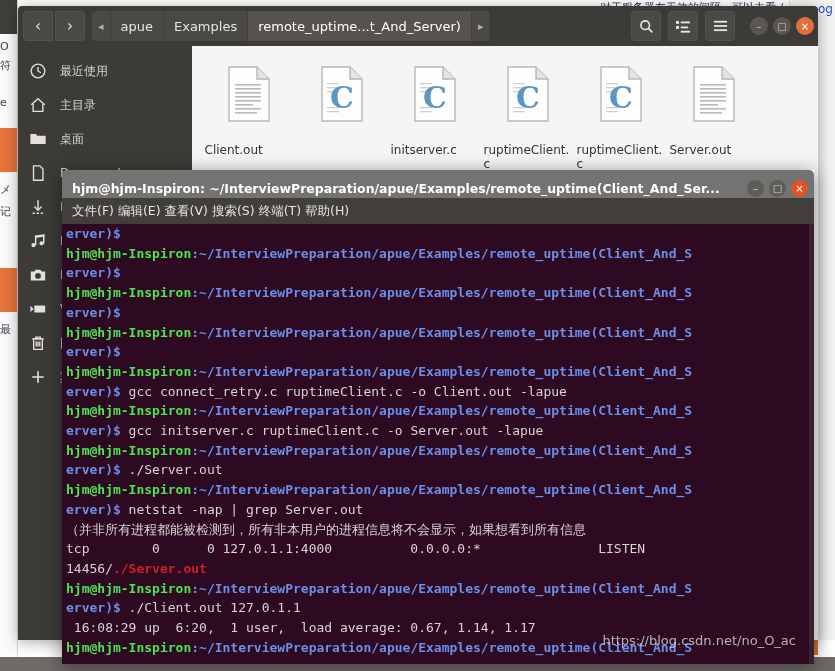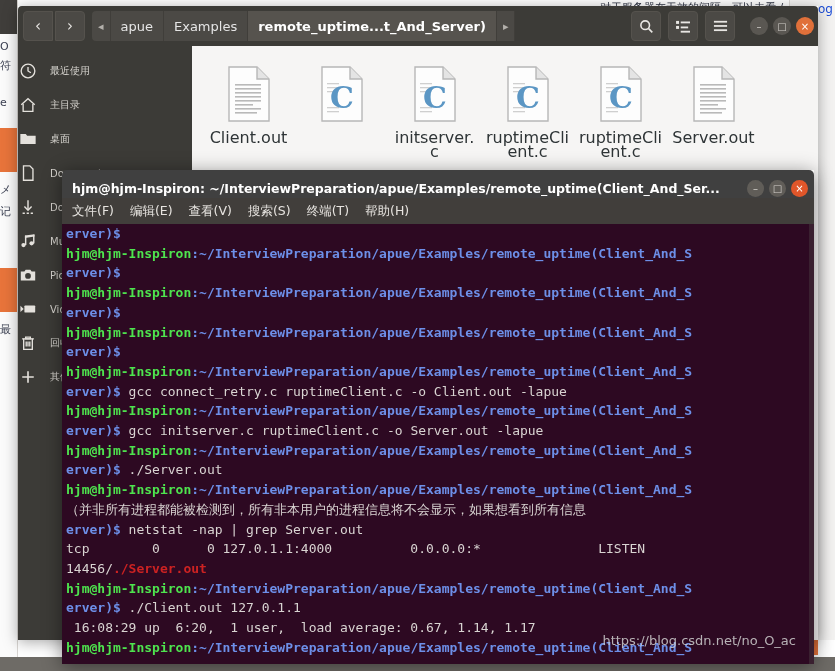--- a/index.html
+++ b/index.html
@@ -64,76 +64,76 @@
   .navgroup .hdr-btn:first-child { border-top-left-radius:4px; border-bottom-left-radius:4px; }
   .navgroup .hdr-btn:last-child { border-top-right-radius:4px; border-bottom-right-radius:4px; }
 
   .crumbs { display:flex; align-items:center; flex:1; min-width:0; }
   .crumb {
     height:30px; display:flex; align-items:center; padding:0 10px;
     color:#e5e5e5; font-size:13px; background:#4b4945;
     border-right:1px solid #403e3a; cursor:pointer; white-space:nowrap;
   }
   .crumb.arrow { padding:0 6px; color:#b3b0ab; font-size:11px; }
-  .crumb.current { background:#56534e; color:#ffffff; font-weight:bold; }
+  .crumb.current { background:#56534e; color:#ffffff; font-weight:normal; }
   .crumb:first-child { border-top-left-radius:4px; border-bottom-left-radius:4px; }
 
   .hdr-right { display:flex; align-items:center; margin-left:auto; }
   .wc { width:18px; height:18px; border-radius:50%; background:#5a5752;
         display:flex; align-items:center; justify-content:center;
         color:#cfccc7; font-size:10px; margin-left:5px; cursor:pointer; }
   .wc.close { background:#e0703a; color:#fff; }
 
   .fm-body { display:flex; height:594px; }
 
   .fm-sidebar {
     width:174px; background:#3c3b37; flex:none; padding-top:8px;
   }
   .side-item {
-    display:flex; align-items:center; height:34px; 
-    color:#d7d4cf; font-size:10px; cursor:pointer; gap:12px;
+    display:flex; align-items:center; height:34px; padding-left:10px;
+    color:#d7d4cf; font-size:12px; cursor:pointer; gap:12px;
   }
   .side-item .ico { width:20px; height:20px; flex:none; color:#e4e1dc;
                     display:flex; align-items:center; justify-content:center; }
   .side-item .lbl { white-space:nowrap; overflow:hidden; }
 
   .fm-content { flex:1; background:#f6f5f4; padding:16px 10px; }
   .icon-grid { display:flex; flex-wrap:wrap; gap:0px; }
   .file-cell {
     width:93px; display:flex; flex-direction:column; align-items:center;
     cursor:pointer; padding:4px 2px;
   }
   .file-name {
-    margin-top:5px; font-size:16px; color:#2e3436; text-align:center;
+    margin-top:17px; font-size:12px; color:#2e3436; 
     line-height:14px; width:88px; word-break:break-all;
   }
 
   
   #terminal {
     position:absolute; left:62px; top:170px; width:752px; height:494px;
     box-shadow:0 3px 18px rgba(0,0,0,.45);
   }
   .term-title {
-    height:28px; background:#404040;
+    height:28px; background:#737373;
     display:flex; align-items:center; padding:8px 6px 0 10px;
     border-top-left-radius:5px; border-top-right-radius:5px;
   }
   .term-title .t {
     color:#ffffff; font-size:12.5px; font-weight:bold; white-space:nowrap;
     overflow:hidden; flex:1;
   }
   .term-wc { display:flex; align-items:center; gap:5px; }
   .term-wc .b { width:17px; height:17px; border-radius:50%;
                 background:#605d58; color:#d4d1cc; font-size:10px;
                 display:flex; align-items:center; justify-content:center; cursor:pointer; }
   .term-wc .b.close { background:#e0562a; color:#ffffff; }
 
   .term-menu {
     height:26px; background:#413e3b; display:flex; align-items:center;
-    padding-left:10px; gap:16px;
+    padding-left:10px; gap:4px;
   }
   .term-menu .m { color:#e7e4e0; font-size:12.5px; cursor:pointer; white-space:nowrap; }
 
   .term-screen {
     height:440px; background:#2d0922; overflow:hidden;
     padding:0 12px 0 4px;
     font-family:"DejaVu Sans Mono","Liberation Mono",monospace;
     font-size:13px; line-height:19.7px;
   }
   .tline { white-space:pre; color:#d9d4d2; }
@@ -484,22 +484,22 @@
         <div class="tline"><span class="c-path">erver)$</span></div>
         <div class="tline"><span class="c-prompt">hjm@hjm-Inspiron</span><span class="c-path">:~/InterviewPreparation/apue/Examples/remote_uptime(Client_And_S</span></div>
         <div class="tline"><span class="c-path">erver)$</span></div>
         <div class="tline"><span class="c-prompt">hjm@hjm-Inspiron</span><span class="c-path">:~/InterviewPreparation/apue/Examples/remote_uptime(Client_And_S</span></div>
         <div class="tline"><span class="c-path">erver)$</span><span class="c-white"> gcc connect_retry.c ruptimeClient.c -o Client.out -lapue</span></div>
         <div class="tline"><span class="c-prompt">hjm@hjm-Inspiron</span><span class="c-path">:~/InterviewPreparation/apue/Examples/remote_uptime(Client_And_S</span></div>
         <div class="tline"><span class="c-path">erver)$</span><span class="c-white"> gcc initserver.c ruptimeClient.c -o Server.out -lapue</span></div>
         <div class="tline"><span class="c-prompt">hjm@hjm-Inspiron</span><span class="c-path">:~/InterviewPreparation/apue/Examples/remote_uptime(Client_And_S</span></div>
         <div class="tline"><span class="c-path">erver)$</span><span class="c-white"> ./Server.out</span></div>
         <div class="tline"><span class="c-prompt">hjm@hjm-Inspiron</span><span class="c-path">:~/InterviewPreparation/apue/Examples/remote_uptime(Client_And_S</span></div>
+        <div class="tline"><span class="c-path">erver)$</span><span class="c-white"> netstat -nap | grep Server.out</span></div>
         <div class="tline"><span class="c-white">（并非所有进程都能被检测到，所有非本用户的进程信息将不会显示，如果想看到所有信息</span></div>
-        <div class="tline"><span class="c-path">erver)$</span><span class="c-white"> netstat -nap | grep Server.out</span></div>
         <div class="tline"><span class="c-white">tcp        0      0 127.0.1.1:4000          0.0.0.0:*               LISTEN</span></div>
         <div class="tline"><span class="c-white">14456/</span><span class="c-red">./Server.out</span></div>
         <div class="tline"><span class="c-prompt">hjm@hjm-Inspiron</span><span class="c-path">:~/InterviewPreparation/apue/Examples/remote_uptime(Client_And_S</span></div>
         <div class="tline"><span class="c-path">erver)$</span><span class="c-white"> ./Client.out 127.0.1.1</span></div>
         <div class="tline"><span class="c-white"> 16:08:29 up  6:20,  1 user,  load average: 0.67, 1.14, 1.17</span></div>
         <div class="tline"><span class="c-prompt">hjm@hjm-Inspiron</span><span class="c-path">:~/InterviewPreparation/apue/Examples/remote_uptime(Client_And_S</span></div>
       </div>
     <div class="term-scroll"></div>
     <div class="watermark">https://blog.csdn.net/no_O_ac</div>
   </div>

